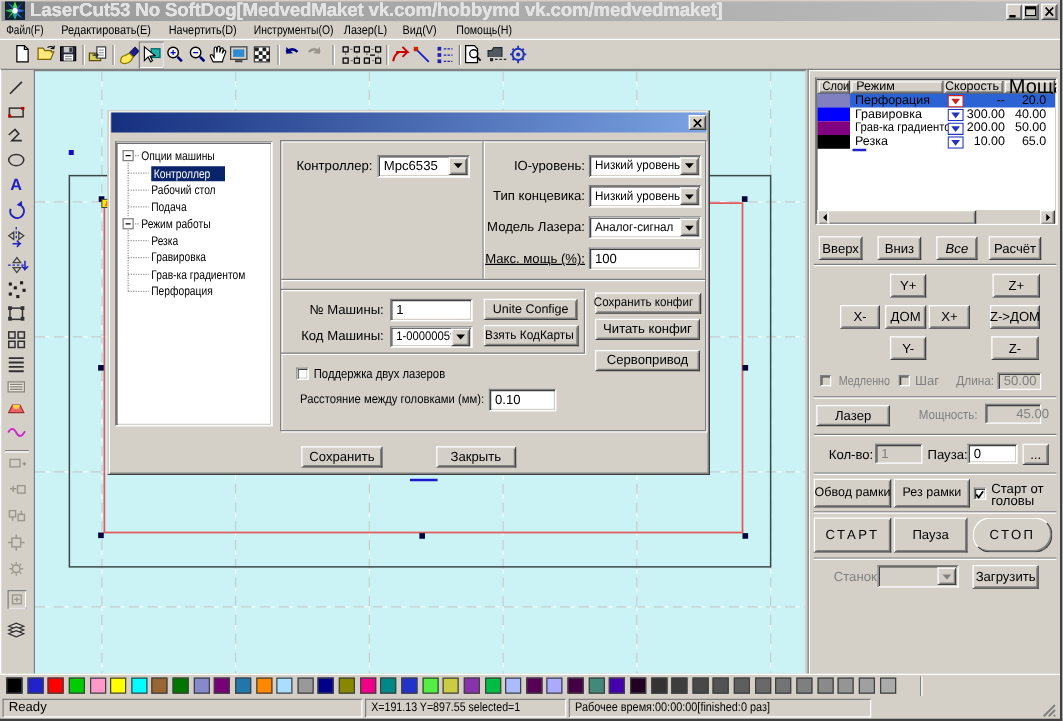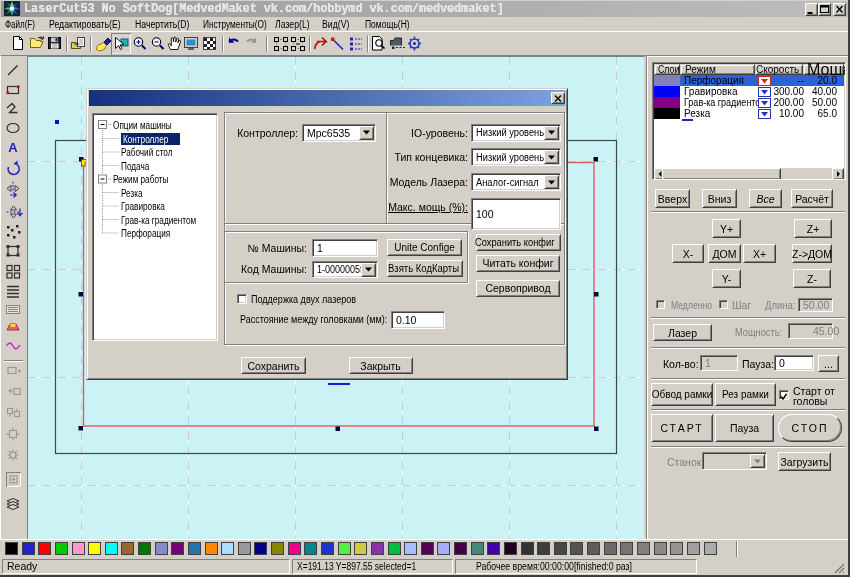--- a/index.html
+++ b/index.html
@@ -26,21 +26,21 @@
         <polygon points="8,15 10,10 8,8 6,10" fill="#2a9"></polygon>
         <polygon points="0,7.5 5,9 7,7.5 5,6" fill="#3b6"></polygon>
         <polygon points="16,7.5 11,9 9,7.5 11,6" fill="#36c"></polygon>
         <polygon points="2,1 6,6 8,6 5,3" fill="#2d6fd8"></polygon>
         <polygon points="14,14 10,9 8,9 11,12" fill="#2d6fd8"></polygon>
         <polygon points="14,1 9,6 9,8 12,4" fill="#55e"></polygon>
         <polygon points="2,14 7,9 7,7 4,11" fill="#4c4"></polygon>
         <circle cx="8" cy="7.5" r="2.2" fill="#fff"></circle>
       </g>
     </svg></div>
-<div class="abs" style="left:24px;top:2px;height:14px;font-size:12px;font-weight:bold;letter-spacing:-0.15px;line-height:15px;color:#e2e2e2;line-height:14px;text-shadow:0 0 0 #fff;font-family:Liberation Mono, monospace;">LaserCut53 No SoftDog[MedvedMaket vk.com/hobbymd vk.com/medvedmaket]</div>
+<div class="abs" style="left:24px;top:2px;height:14px;font-size:15px;font-weight:bold;letter-spacing:-0.15px;line-height:15px;color:#e2e2e2;line-height:14px;text-shadow:0 0 0 #fff;">LaserCut53 No SoftDog[MedvedMaket vk.com/hobbymd vk.com/medvedmaket]</div>
 <div class="abs raised" style="left:805px;top:3px;width:13px;height:13px;"><svg width="11" height="11">
       <rect x="1.5" y="8" width="5" height="2" fill="#000"></rect>
     </svg></div>
 <div class="abs raised" style="left:818px;top:3px;width:13px;height:13px;"><svg width="11" height="11">
       <rect x="1.5" y="1.5" width="8" height="7" fill="none" stroke="#000" stroke-width="1"></rect>
       <rect x="1.5" y="1.5" width="8" height="2" fill="#000"></rect>
     </svg></div>
 <div class="abs raised" style="left:833px;top:3px;width:13px;height:13px;"><svg width="11" height="11">
       <path d="M2.5 2 L8.5 8.5 M8.5 2 L2.5 8.5" stroke="#000" stroke-width="1.4"></path>
     </svg></div>
@@ -521,21 +521,21 @@
 <div class="abs" style="left:670.2px;top:2px;width:13px;height:13px;background:#959595;border:1px solid #404040;"></div>
 <div class="abs" style="left:686.8px;top:2px;width:13px;height:13px;background:#a0a0a0;border:1px solid #404040;"></div>
 <div class="abs" style="left:703.5px;top:2px;width:13px;height:13px;background:#ababab;border:1px solid #404040;"></div>
 <div class="abs" style="left:736px;top:1px;width:1px;height:16px;background:#808080;"></div>
     <div class="abs" style="left:737px;top:1px;width:1px;height:16px;background:#fff;"></div>
 </div>
 
 <div class="abs" id="statusbar" style="left:0;top:557px;width:850px;height:20px;background:#d4d0c8;">
 <div class="abs" style="left:2px;top:2px;width:288px;height:15px;border:1px solid;border-color:#808080 #fff #fff #808080;padding-left:4px;line-height:13px;font-size:10.5px;">Ready</div>
 <div class="abs" style="left:292px;top:2px;width:161px;height:15px;border:1px solid;border-color:#808080 #fff #fff #808080;padding-left:4px;line-height:13px;font-size:11px;"><span class="sq" style="font-size:10px;transform:scaleX(.85);">X=191.13 Y=897.55 selected=1</span></div>
-<div class="abs" style="left:455px;top:2px;width:242px;height:15px;border:1px solid;border-color:#808080 #fff #fff #808080;padding-left:20px;line-height:13px;font-size:11px;"><span class="sq" style="font-size:10px;transform:scaleX(.87);">Рабочее время:00:00:00[finished:0 раз]</span></div>
+<div class="abs" style="left:455px;top:2px;width:242px;height:15px;border:1px solid;border-color:#808080 #fff #fff #808080;padding-left:4px;line-height:13px;font-size:11px;"><span class="sq" style="font-size:10px;transform:scaleX(.87);">Рабочее время:00:00:00[finished:0 раз]</span></div>
 <svg class="abs" style="left:833px;top:5px;" width="12" height="12">
       <g stroke="#808080" stroke-width="1.5">
         <line x1="11" y1="2" x2="2" y2="11"></line>
         <line x1="11" y1="6" x2="6" y2="11"></line>
         <line x1="11" y1="10" x2="10" y2="11"></line>
       </g>
     </svg>
 </div>
 <div class="abs" style="left:0;top:0;width:850px;height:577px;border-bottom:2px solid #404040;border-right:2px solid #404040;pointer-events:none;"></div>
 
@@ -615,21 +615,21 @@
 <div class="abs lbl" style="left:300px;top:87.2px;width:81px;justify-content:flex-end;">Модель Лазера:</div>
 <div class="abs input" style="left:384px;top:84px;width:90px;height:18px;">
       <span class="sq" style="font-size:10px;transform:scaleX(.93);">Аналог-сигнал</span>
       <div class="abs btn" style="right:1px;top:1px;width:15px;height:14px;">
         <svg width="9" height="7">
           <path d="M1 1.5 h7 l-3.5 4 z" fill="#000"></path>
         </svg>
       </div>
     </div>
 <div class="abs lbl" style="left:290px;top:112.4px;width:91px;justify-content:flex-end;text-decoration:underline;">Макс. мощь (%):</div>
-<div class="abs input" style="left:384px;top:109.2px;width:90px;height:32px;">100</div>
+<div class="abs input" style="left:384px;top:109.2px;width:90px;height:18px;">100</div>
 
 <div class="abs lbl" style="left:155px;top:152.5px;width:65px;justify-content:flex-end;">№ Машины:</div>
 <div class="abs input" style="left:225px;top:150px;width:66px;height:17.5px;">1</div>
 <div class="abs btn" style="left:300px;top:149.6px;width:75px;height:17px;">
       <span class="sq" style="font-size:10px;">Unite Confige</span>
     </div>
 <div class="abs lbl" style="left:150px;top:174px;width:70px;justify-content:flex-end;">Код Машины:</div>
 <div class="abs input" style="left:225px;top:171.5px;width:66px;height:17.5px;">
       <span class="sq" style="font-size:10px;transform:scaleX(.9);">1-0000005f</span>
       <div class="abs btn" style="right:1px;top:1px;width:15px;height:14.5px;">

